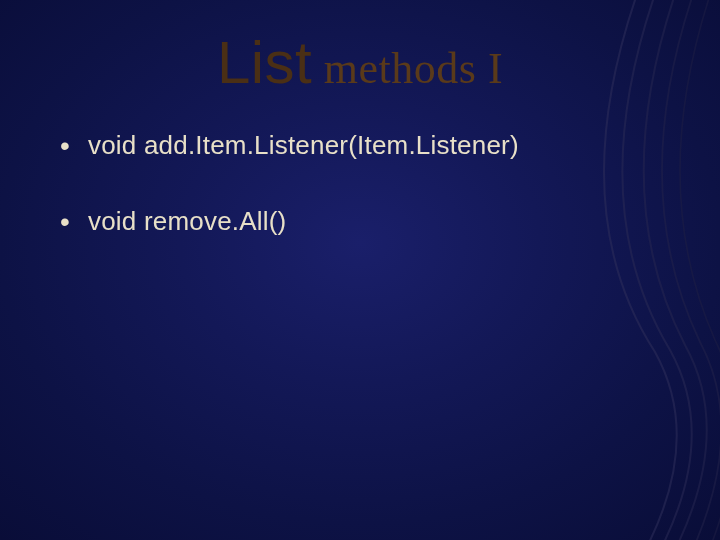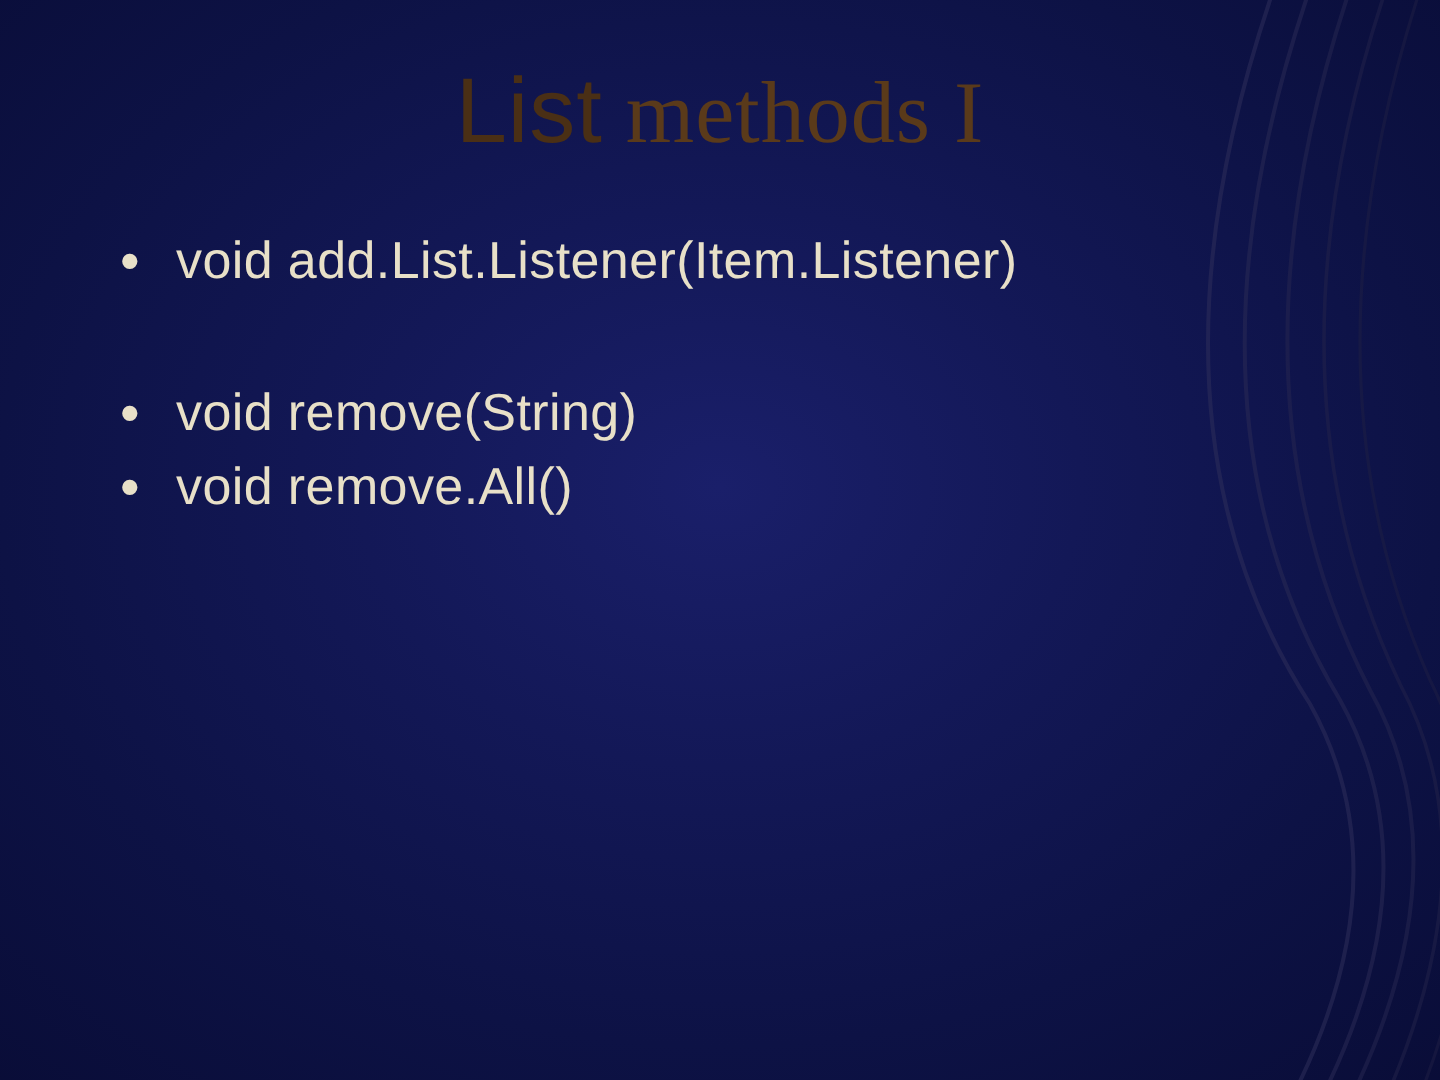--- a/index.html
+++ b/index.html
@@ -22,21 +22,21 @@
   .title {
     text-align: center;
     padding-top: 28px;
     font-size: 44px;
     color: #5a3a1a;
     font-family: Georgia, 'Times New Roman', serif;
     letter-spacing: 0.5px;
   }
   .title .word1 {
     font-family: 'Trebuchet MS', Verdana, sans-serif;
-    font-size: 46px;
+    font-size: 60px;
     color: #4a2f15;
   }
   .content {
     padding: 30px 40px 0 60px;
   }
   ul {
     list-style: none;
     padding: 0;
     margin: 0 0 38px 0;
   }
@@ -76,19 +76,18 @@
   <path d="M 195 -20 Q 125 182 195 340 Q 240 430 185 560" stroke="#1e1e44" stroke-width="1.6" fill="none"></path>
   <path d="M 122 -20 Q 40 205 135 352 Q 185 442 120 560" stroke="#2e2e5a" stroke-width="2" fill="none"></path>
 </svg>
 
 <div class="title">
   <span class="word1">List</span><span> methods I</span>
 </div>
 
 <div class="content">
   <ul>
-    <li>void add.List.Listener(Item.Listener)</li>
+    <li>void add.Item.Listener(Item.Listener)</li>
   </ul>
   <ul>
-    <li>void remove(String)</li>
     <li>void remove.All()</li>
   </ul>
 </div>
 
 </body></html>

